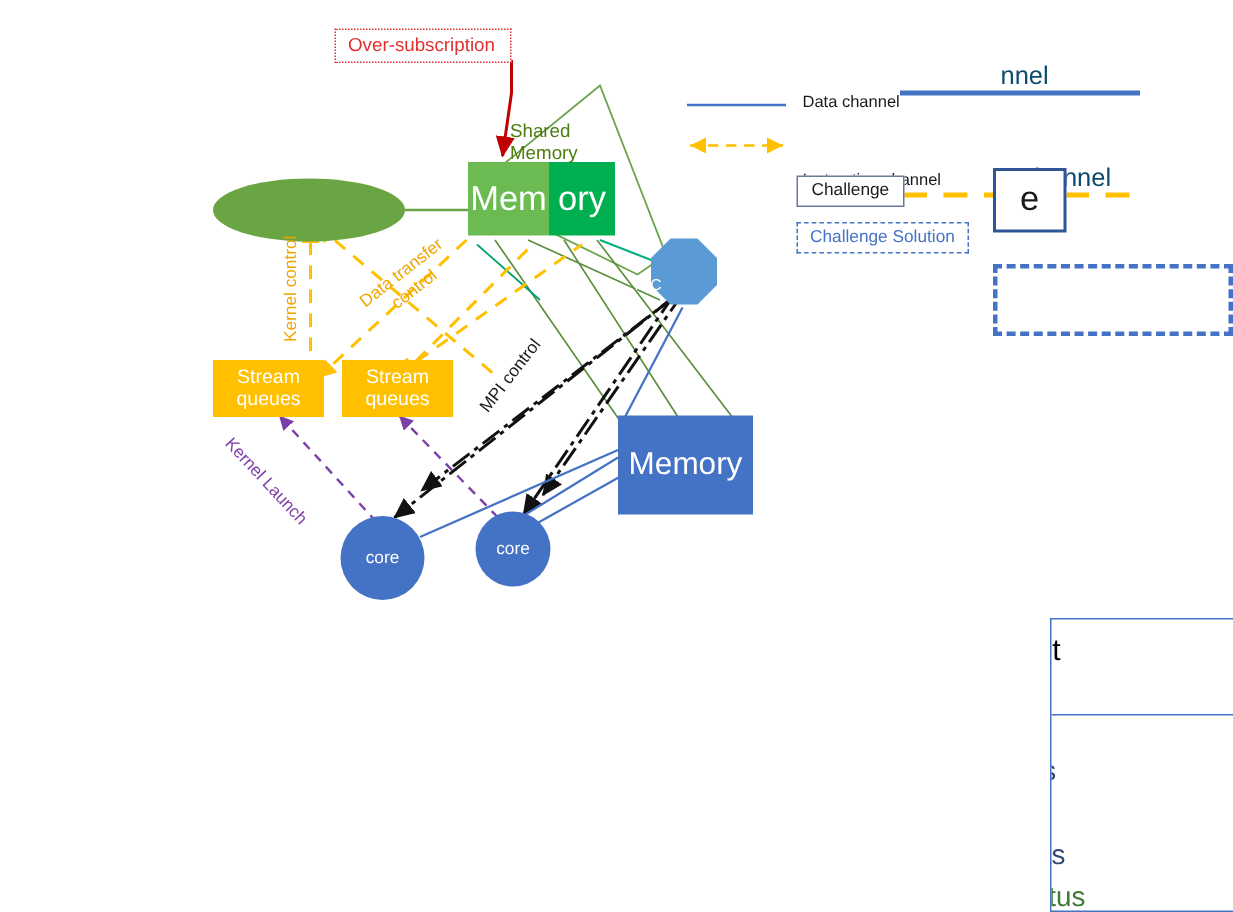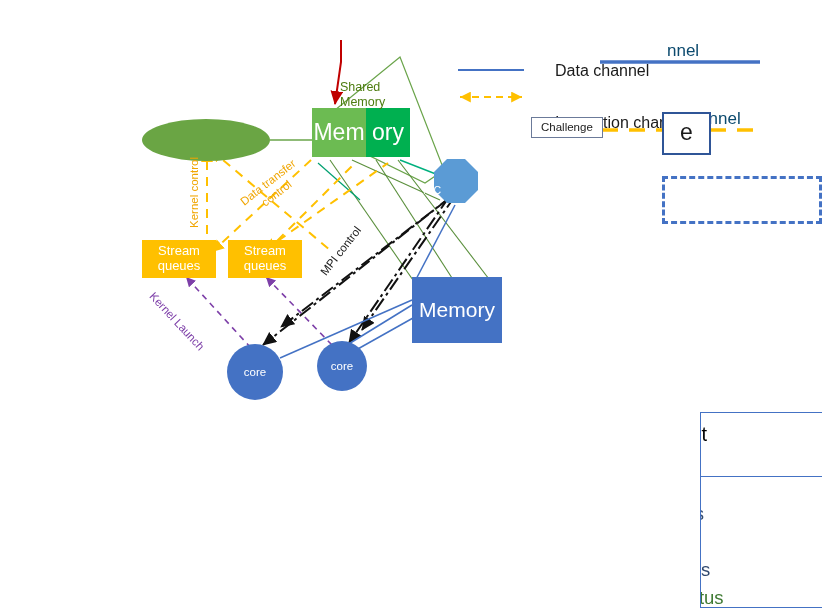--- a/index.html
+++ b/index.html
@@ -105,24 +105,23 @@
     top: 58px;
   }
   .legend-row {
     position: relative;
     height: 26px;
   }
   .legend-text {
     position: absolute;
     left: 80px;
     top: 4px;
-    font-size: 16px;
+    font-size: 11px;
     color: #1a1a1a;
     white-space: nowrap;
-    margin-left: 20px;
   }
   .chip-challenge {
     position: absolute;
     left: 531px;
     top: 117px;
     border: 1px solid #6b7a99;
     background: #ffffff;
     color: #1a1a1a;
     font-size: 11.5px;
     padding: 3px 9px 4px 9px;
@@ -351,20 +350,23 @@
     <span style="white-space:pre-line;">Stream
 queues</span>
   </div>
 
   <div class="node-label core-circle-label" style="left:227px; top:362px; width:56px; height:20px;">core</div>
   <div class="node-label core-circle-label" style="left:317px; top:356px; width:50px; height:20px;">core</div>
 
   <div class="free-text" style="left:340px; top:80px;">Shared
 Memory</div>
 
+  <div class="oversub-box" style="left:223px; top:19px; width:118px; height:23px;">
+    <span>Over-subscription</span>
+  </div>
 
   <div class="edge-label lbl-orange" style="left:188px; top:228px; transform: rotate(-90deg);">Kernel control</div>
 
   <div class="edge-label lbl-orange" style="left:238px; top:198px; transform: rotate(-38deg); white-space:pre-line; line-height:1.2; text-align:center;">Data transfer
 control</div>
 
   <div class="edge-label lbl-black" style="left:318px; top:270px; transform: rotate(-52deg);">MPI control</div>
 
   <div class="edge-label lbl-purple" style="left:156px; top:290px; transform: rotate(47deg);">Kernel Launch</div>
 
@@ -372,20 +374,21 @@
     <div class="legend-row">
       <span class="legend-text">Data channel</span>
     </div>
     <div class="legend-row">
       <span class="legend-text" style="top:30px;">Instruction channel</span>
     </div>
   </div>
 
   <div class="chip-challenge">Challenge</div>
 
+  <div class="chip-solution">Challenge Solution</div>
 
   <div class="legend-large">
     <span class="ll-text" style="left:55px; top:23px;">nnel</span>
     <span class="ll-text" style="left:55px; top:91px;">n channel</span>
   </div>
 
   <div class="ll-chip-challenge">e</div>
 
   <div class="ll-chip-solution"></div>
 

